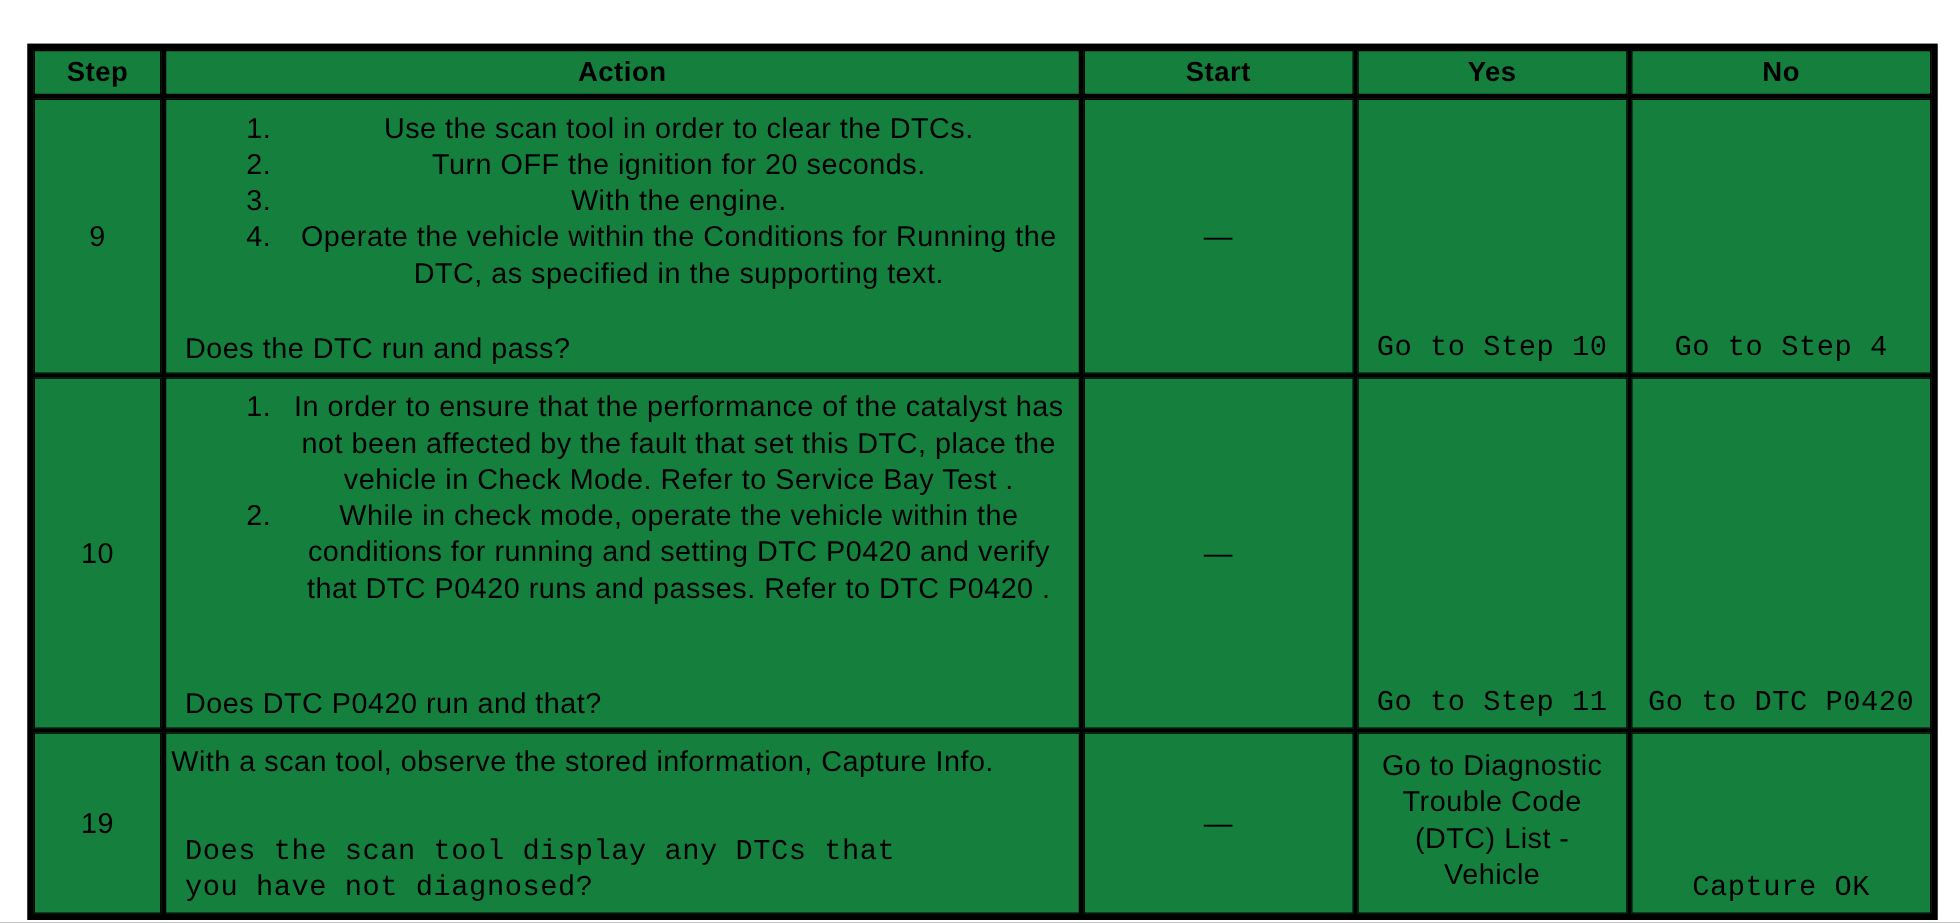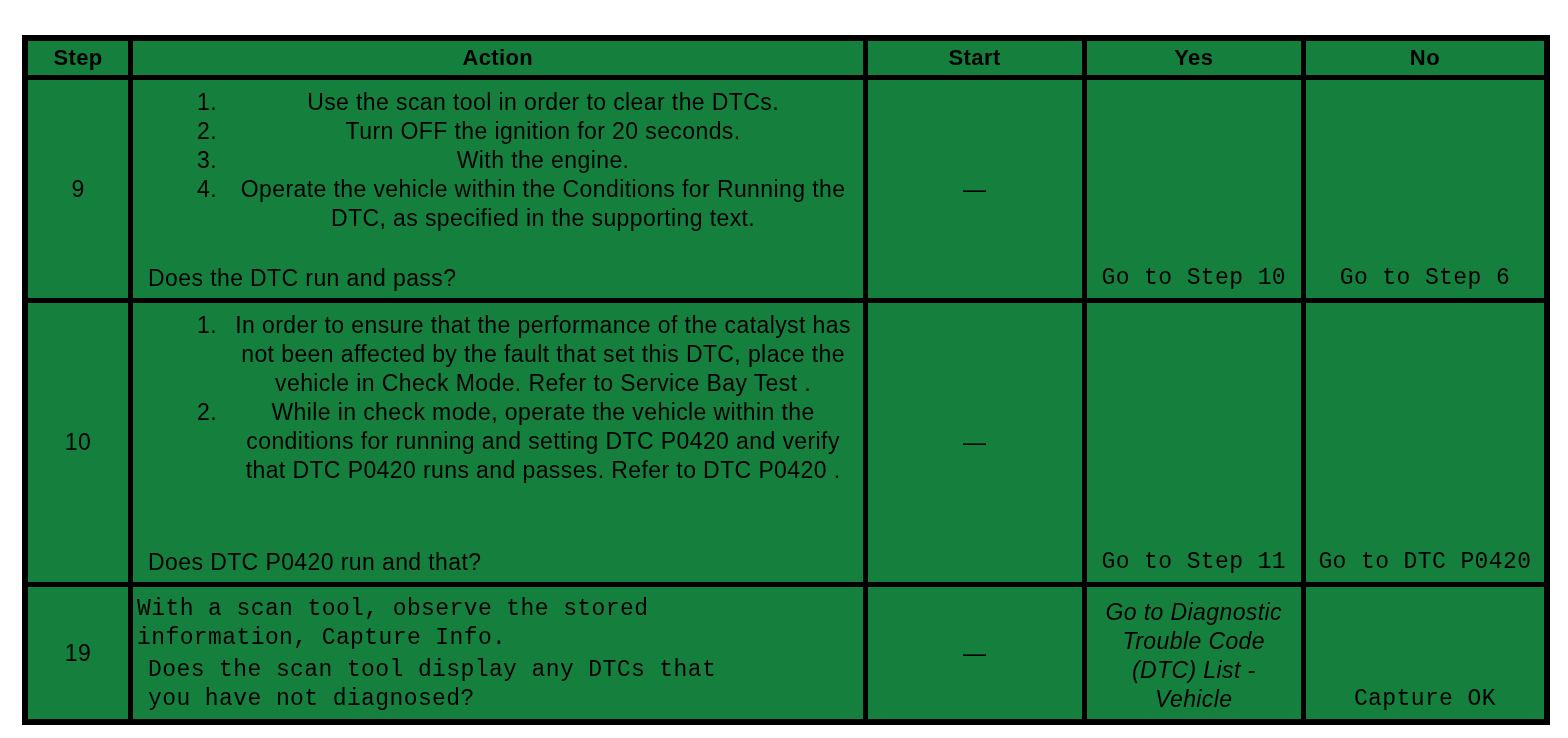--- a/index.html
+++ b/index.html
@@ -61,40 +61,40 @@
   .oitem .num {
     flex: none;
     width: 35px;
     margin-left: 60px;
   }
   .oitem .itext {
     flex: 1 1 auto;
     max-width: 622px;
     text-align: center;
   }
-  .intro { max-width: 680px; font-family: Liberation Mono, monospace; }
+  .intro { max-width: 680px; }
   .question {
     position: absolute;
     left: 4px;
     right: 20px;
     bottom: 5px;
     margin-left: 11px;
   }
   .q-narrow { max-width: 620px; font-family: Liberation Mono, monospace; }
   .values-cell {
     text-align: center;
     vertical-align: middle;
   }
   .yn-cell {
     text-align: center;
     vertical-align: bottom;
     padding-bottom: 5px;
   }
   .yn-inner { margin: 0 auto; font-family: Liberation Mono, monospace; }
-  .yn-narrow { max-width: 198px; margin: 0 auto; font-style: italic; }
+  .yn-narrow { max-width: 198px; margin: 11px auto; }
 </style>
 </head>
 <body>
 
 <div class="sheet">
   <table class="diag">
     <colgroup>
       <col style="width:102px">
       <col style="width:731px">
       <col style="width:216px">
@@ -134,21 +134,21 @@
           </div>
           <div class="question">Does the DTC run and pass?</div>
         </td>
         <td class="values-cell">
           <span>—</span>
         </td>
         <td class="yn-cell">
           <div class="yn-inner">Go to Step 10</div>
         </td>
         <td class="yn-cell">
-          <div class="yn-inner">Go to Step 6</div>
+          <div class="yn-inner">Go to Step 4</div>
         </td>
       </tr>
 
       <tr class="r10">
         <td class="step-cell">10</td>
         <td class="action-cell">
           <div>
             <div class="oitem">
               <span class="num">1.</span>
               <span class="itext">In order to ensure that the performance of the catalyst has not been affected by the fault that set this DTC, place the vehicle in Check Mode. Refer to Service Bay Test .</span>

